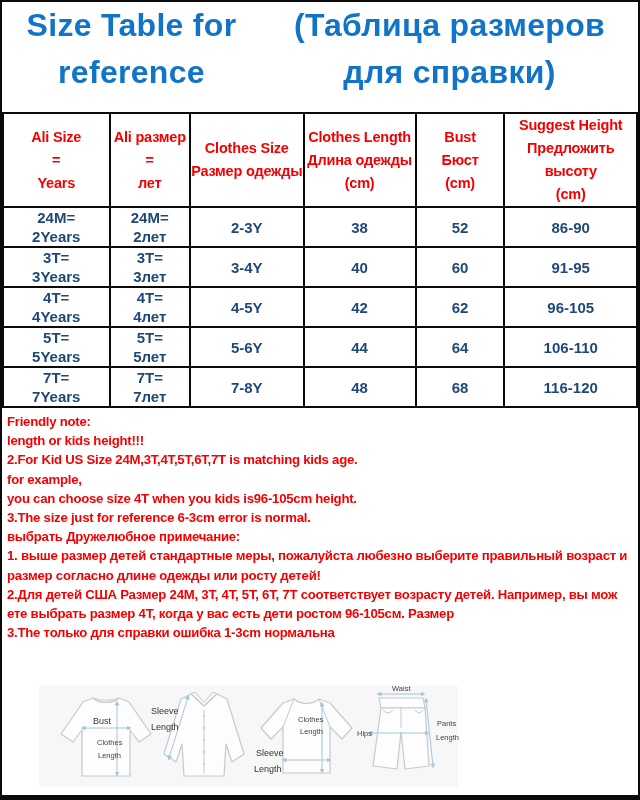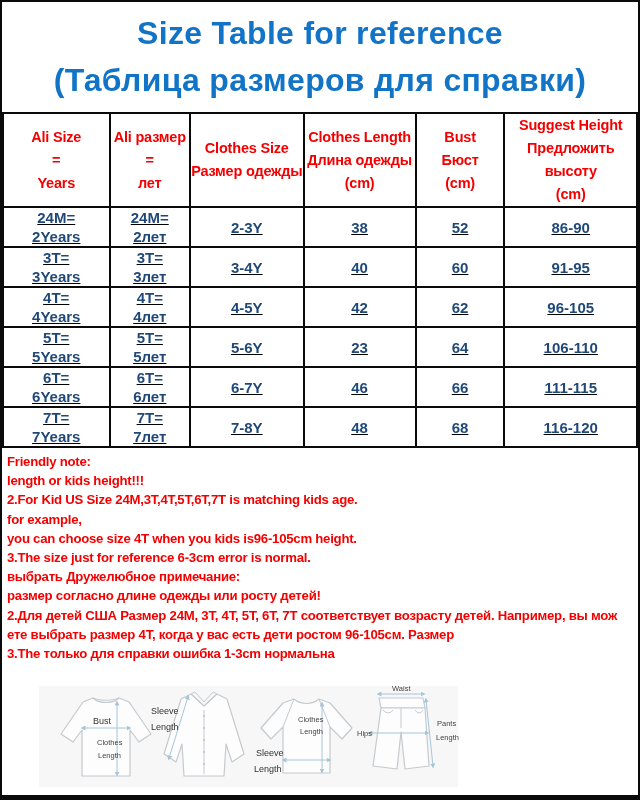--- a/index.html
+++ b/index.html
@@ -1,30 +1,30 @@
 <!DOCTYPE html>
 <html style="--titleBlue: #1274c7; --red: #f40000; --navy: #1f4878; --dimBlue: #a5c6da;"><head>
 <meta charset="utf-8">
 <style>
   html,body{margin:0;padding:0;background:#fff;}
   .page{
     position:relative; width:640px; height:800px; box-sizing:border-box;
     background:#fff; border:2px solid #0a0a0a; border-bottom-width:5px;
     font-family:"Liberation Sans", sans-serif; font-weight:bold; overflow:hidden;
   }
-  .title-block{height:110px; display:flex; flex-direction:column; justify-content:center; text-align:center;}
+  .title-block{height:110px; display:flex; justify-content:center; text-align:center;}
   .title-block h1{margin:0; font-size:32px; line-height:47px; color:var(--titleBlue); letter-spacing:0.3px;}
   table.size-table{
     width:636px; border-collapse:collapse; table-layout:fixed;
   }
   .size-table th,.size-table td{
     border:2px solid #0a0a0a; text-align:center; vertical-align:middle; padding:0;
   }
   .size-table thead tr{height:92px;}
-  .size-table tbody tr{height:39px;text-decoration:underline;}
+  .size-table tbody tr{height:39px;}
   .size-table th{color:var(--red); font-size:14.5px; line-height:23px; letter-spacing:-0.2px;}
   .size-table td{color:var(--navy); font-size:15px; line-height:19px;}
   .notes{
     padding:4px 5px 0 5px; color:var(--red);
     font-size:13.2px; line-height:19.2px; letter-spacing:-0.25px;
   }
   .notes div{white-space:nowrap; overflow:hidden;}
   .diagrams{
     position:absolute; left:37px; top:684px; width:419px; height:101px;
     background:#f7f7f7;
@@ -91,51 +91,44 @@
           <td>4T=<br>4лет</td>
           <td>4-5Y</td>
           <td>42</td>
           <td>62</td>
           <td>96-105</td>
         </tr>
         <tr>
           <td>5T=<br>5Years</td>
           <td>5T=<br>5лет</td>
           <td>5-6Y</td>
-          <td>23</td>
+          <td>44</td>
           <td>64</td>
           <td>106-110</td>
-        </tr>
-        <tr>
-          <td>6T=<br>6Years</td>
-          <td>6T=<br>6лет</td>
-          <td>6-7Y</td>
-          <td>46</td>
-          <td>66</td>
-          <td>111-115</td>
         </tr>
         <tr>
           <td>7T=<br>7Years</td>
           <td>7T=<br>7лет</td>
           <td>7-8Y</td>
           <td>48</td>
           <td>68</td>
           <td>116-120</td>
         </tr>
       </tbody>
   </table>
 
   <section class="notes" id="notes">
       <div>Friendly note:</div>
       <div>length or kids height!!!</div>
       <div>2.For Kid US Size 24M,3T,4T,5T,6T,7T is matching kids age.</div>
       <div>for example,</div>
       <div>you can choose size 4T when you kids is96-105cm height.</div>
       <div>3.The size just for reference 6-3cm error is normal.</div>
       <div>выбрать Дружелюбное примечание:</div>
+      <div>1. выше размер детей стандартные меры, пожалуйста любезно выберите правильный возраст и</div>
       <div>размер согласно длине одежды или росту детей!</div>
       <div>2.Для детей США Размер 24M, 3T, 4T, 5T, 6T, 7T соответствует возрасту детей. Например, вы мож</div>
       <div>ете выбрать размер 4T, когда у вас есть дети ростом 96-105см. Размер</div>
       <div>3.The только для справки ошибка 1-3cm нормальна</div>
     </section>
 
   <section class="diagrams">
 
     <svg id="svg-pullover" width="110" height="95" viewBox="0 0 110 95">
       <defs>

